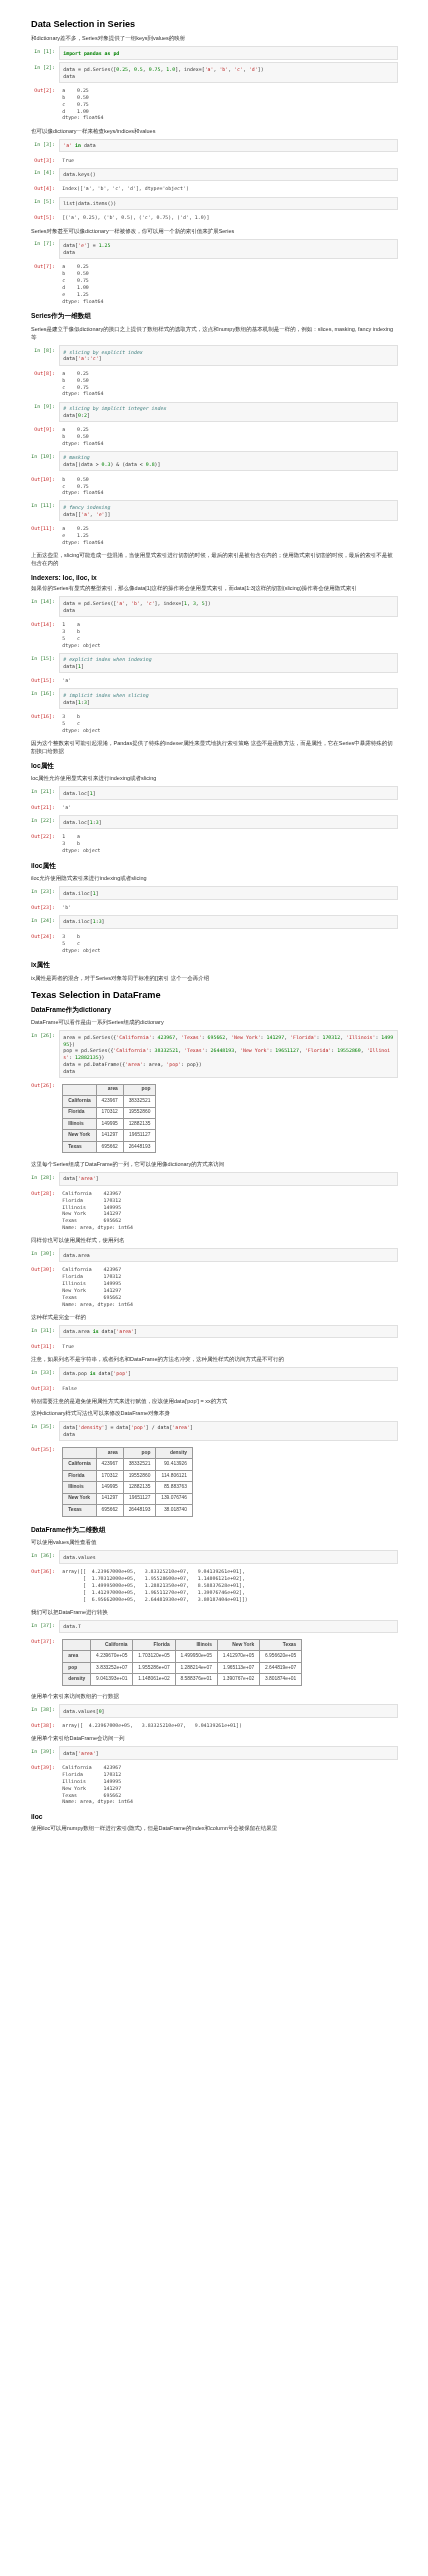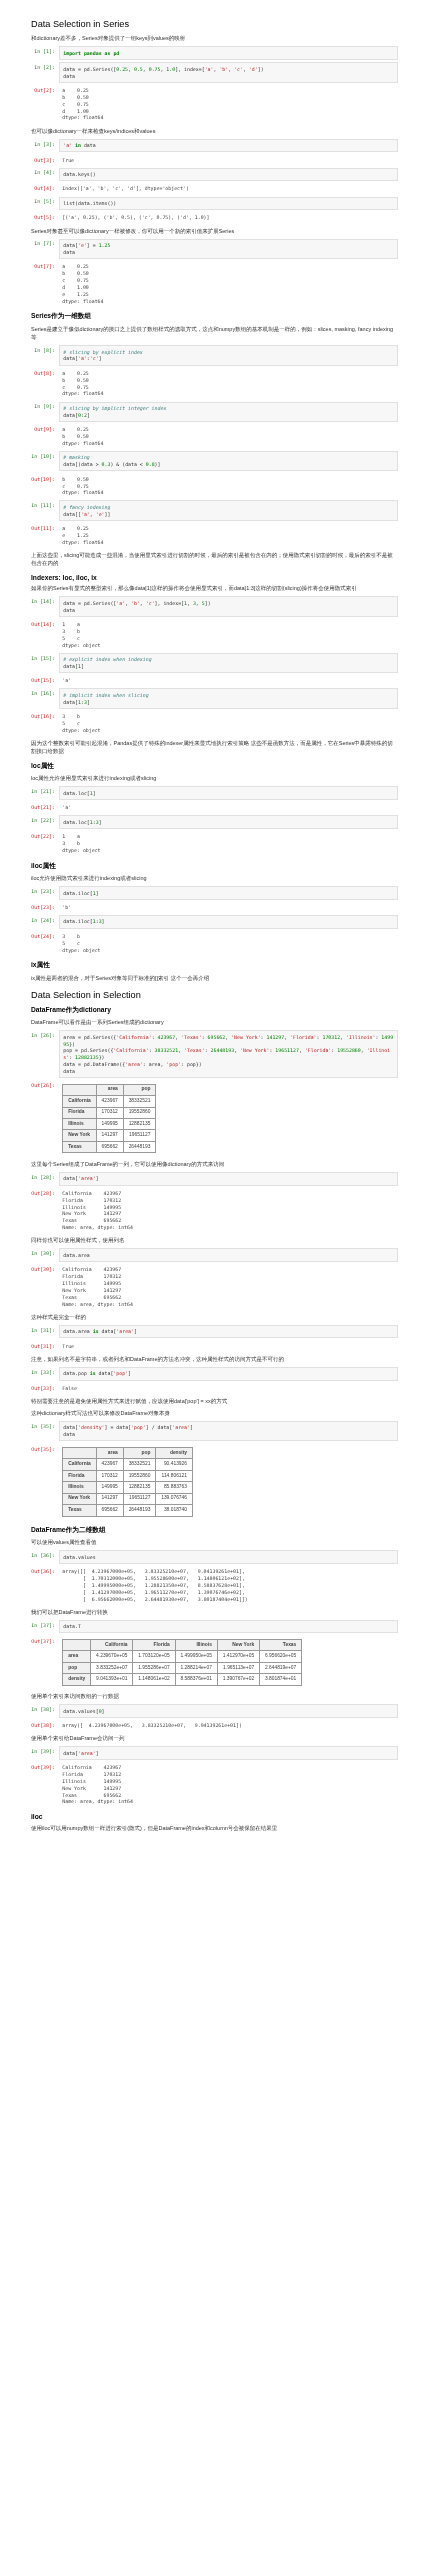--- a/index.html
+++ b/index.html
@@ -1,17 +1,17 @@
 <!DOCTYPE html>
 <html style="font-size:9.8px"><head>
 <meta charset="utf-8">
 <style>
 * { margin: 0; padding: 0; box-sizing: border-box; }
 body { font-family: -apple-system, BlinkMacSystemFont, "Segoe UI", sans-serif; background: #fff; width: 429px; padding: 12.2px 31px; font-size: 5.5px; color: #333; }
-h2 { font-size: 9.2px; font-weight: normal; margin: 7.3px 0 4.9px; color: #000; }
+h2 { font-size: 9.2px; font-weight: bold; margin: 7.3px 0 4.9px; color: #000; }
 h3 { font-size: 6.7px; font-weight: bold; margin: 6.1px 0 3.7px; color: #000; }
 .text-block { font-size: 5.5px; margin: 3.7px 0; line-height: 1.5; color: #333; }
 .cell { margin: 2.4px 0; display: flex; align-items: flex-start; }
 .prompt { width: 27.6px; flex-shrink: 0; font-family: monospace; font-size: 4.9px; padding: 1.8px 0; text-align: right; padding-right: 3.7px; }
 .prompt.in { color: #2e7d32; }
 .prompt.out { color: #c62828; }
 .code-area { flex: 1; font-family: Menlo, Consolas, monospace; font-size: 4.9px; line-height: 1.4; white-space: pre-wrap; word-break: break-all; }
 .code-in { background: #f7f7f7; border: 0.6px solid #e0e0e0; padding: 2.4px 3.7px; }
 .code-out { padding: 1.8px 3.7px; color: #444; }
 .kw { color: #008000; font-weight: bold; }
@@ -204,21 +204,21 @@
       <div class="code-area code-in">data.iloc[<span class="num">1</span>:<span class="num">3</span>]</div>
     </div>
     <div class="cell">
       <div class="prompt out">Out[24]:</div>
       <div class="code-area code-out">3    b
 5    c
 dtype: object</div>
     </div>
     <h3>ix属性</h3>
     <div class="text-block">ix属性是两者的混合，对于Series对象等同于标准的[]索引 这个一会再介绍</div>
-    <h2>Data Selection in Selection</h2>
+    <h2>Texas Selection in DataFrame</h2>
     <h3>DataFrame作为dictionary</h3>
     <div class="text-block">DataFrame可以看作是由一系列Series组成的dictionary</div>
     <div class="cell">
       <div class="prompt in">In [26]:</div>
       <div class="code-area code-in">area = pd.Series({<span class="str">'California'</span>: <span class="num">423967</span>, <span class="str">'Texas'</span>: <span class="num">695662</span>, <span class="str">'New York'</span>: <span class="num">141297</span>, <span class="str">'Florida'</span>: <span class="num">170312</span>, <span class="str">'Illinois'</span>: <span class="num">149995</span>})
 pop = pd.Series({<span class="str">'California'</span>: <span class="num">38332521</span>, <span class="str">'Texas'</span>: <span class="num">26448193</span>, <span class="str">'New York'</span>: <span class="num">19651127</span>, <span class="str">'Florida'</span>: <span class="num">19552860</span>, <span class="str">'Illinois'</span>: <span class="num">12882135</span>})
 data = pd.DataFrame({<span class="str">'area'</span>: area, <span class="str">'pop'</span>: pop})
 data</div>
     </div>
     <div class="cell">

